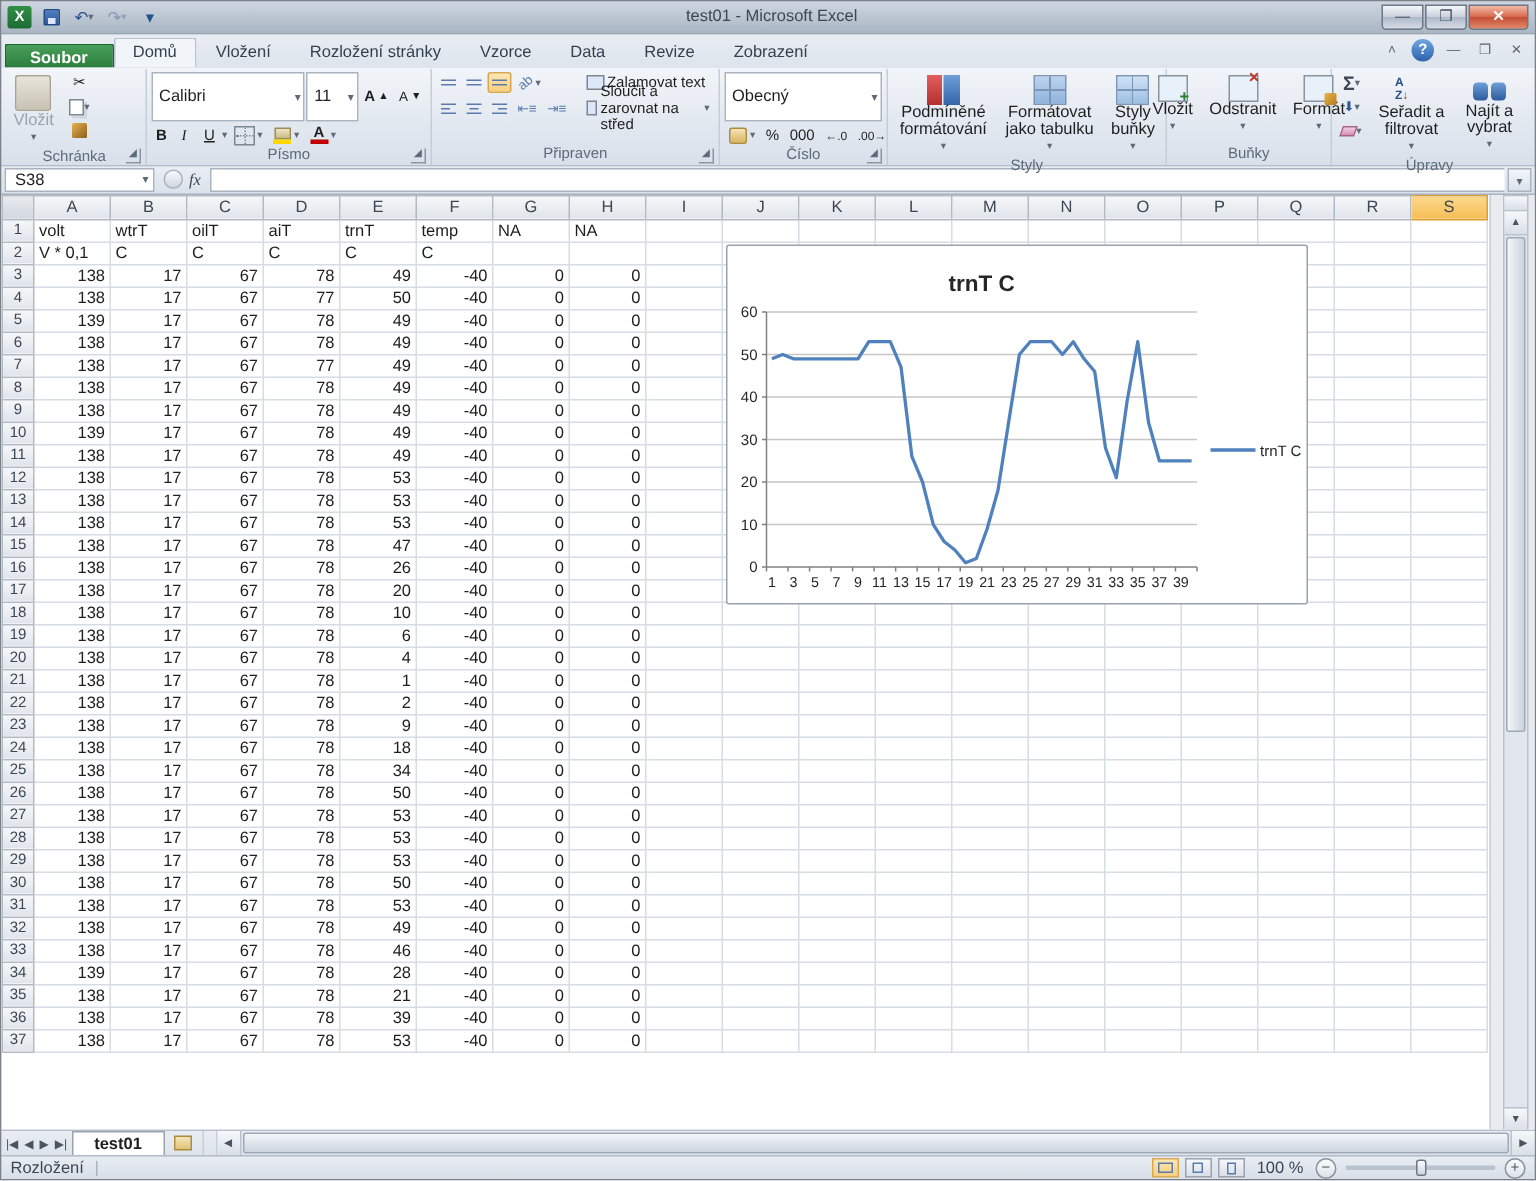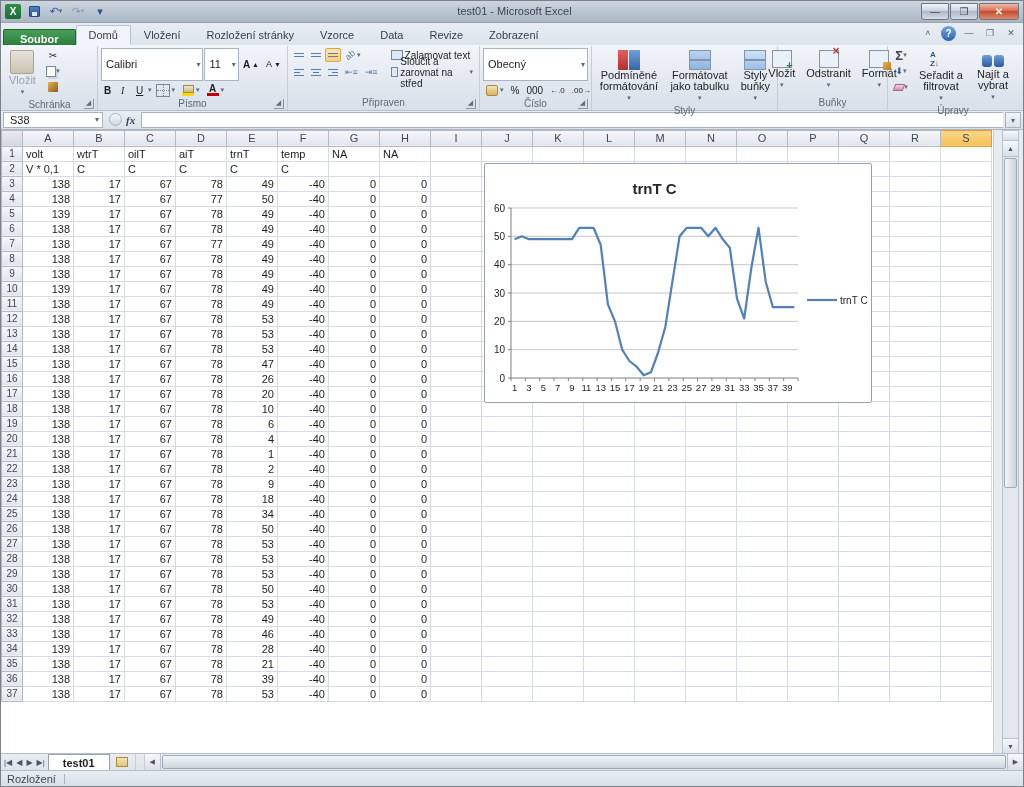--- a/index.html
+++ b/index.html
@@ -96,21 +96,21 @@
   .binoc:before,.binoc:after { content:""; position:absolute; top:2px; width:10px; height:12px;
     background:linear-gradient(#6f9fd8,#2c5a9e); border-radius:3px; }
   .binoc:before{left:0} .binoc:after{right:0}
 
   
   .fbar { height:19px; background:linear-gradient(#e9eef4,#dbe2ea); display:flex; align-items:center;
     border-bottom:1px solid #aab4c0; padding:1px 2px; gap:2px; }
   .namebox { width:100px; height:16px; background:#fff; border:1px solid #aab4c0; display:flex; align-items:center; padding-left:6px; }
   .namebox .arr { margin-left:auto; font-size:8px; color:#5e6a79; padding-right:3px; }
   .fx-zone { display:flex; align-items:center; gap:4px; padding:0 4px; }
-  .fx { font-style:italic; font-family:"Liberation Serif",serif; font-weight:bold; color:#3c4654; }
+  .fx { font-style:italic; font-family:"Liberation Serif",serif; font-weight:normal; color:#3c4654; }
   .fx-circle { width:13px; height:13px; border-radius:50%; background:linear-gradient(#f8fafc,#cfd6df); border:1px solid #aab4c0; }
   .finput { flex:1; height:16px; background:#fff; border:1px solid #aab4c0; border-right:none; }
   .fbar-end { width:16px; height:16px; background:linear-gradient(#f2f5f9,#dde3eb); border:1px solid #aab4c0;
     font-size:8px; color:#5e6a79; text-align:center; line-height:15px; }
 
   
   .gridarea { height:625px; position:relative; background:#fff; overflow:hidden; }
   table.sheet { border-collapse:collapse; table-layout:fixed; }
   .sheet th, .sheet td { padding:0 3px; overflow:hidden; white-space:nowrap; font-weight:normal; }
   .sheet thead th { height:16px; background:linear-gradient(#f6f7f9,#e1e5eb);
@@ -1421,14 +1421,32 @@
     <div class="hscroll">
       <div class="hs-arr">◀</div>
       <div class="hs-thumb"></div>
       <div class="hs-arr" style="border-left:1px solid #b9c2cf;border-right:none;">▶</div>
     </div>
   </div>
 
   <div class="statusbar">
     <span>Rozložení</span>
     <span class="status-sep"></span>
+    <div class="sb-right">
+      <div class="viewbtn sel">
+          <span class="g"></span>
+        </div>
+      <div class="viewbtn">
+          <span class="g" style="width:7px;"></span>
+        </div>
+      <div class="viewbtn">
+          <span class="g" style="width:6px;height:8px;"></span>
+        </div>
+      <span style="margin:0 4px;">100 %</span>
+      <div class="zoombtn">−</div>
+      <div class="slider">
+          <span class="notch"></span>
+          <span class="sthumb"></span>
+        </div>
+      <div class="zoombtn">+</div>
+    </div>
   </div>
 </div>
 
 </body></html>

